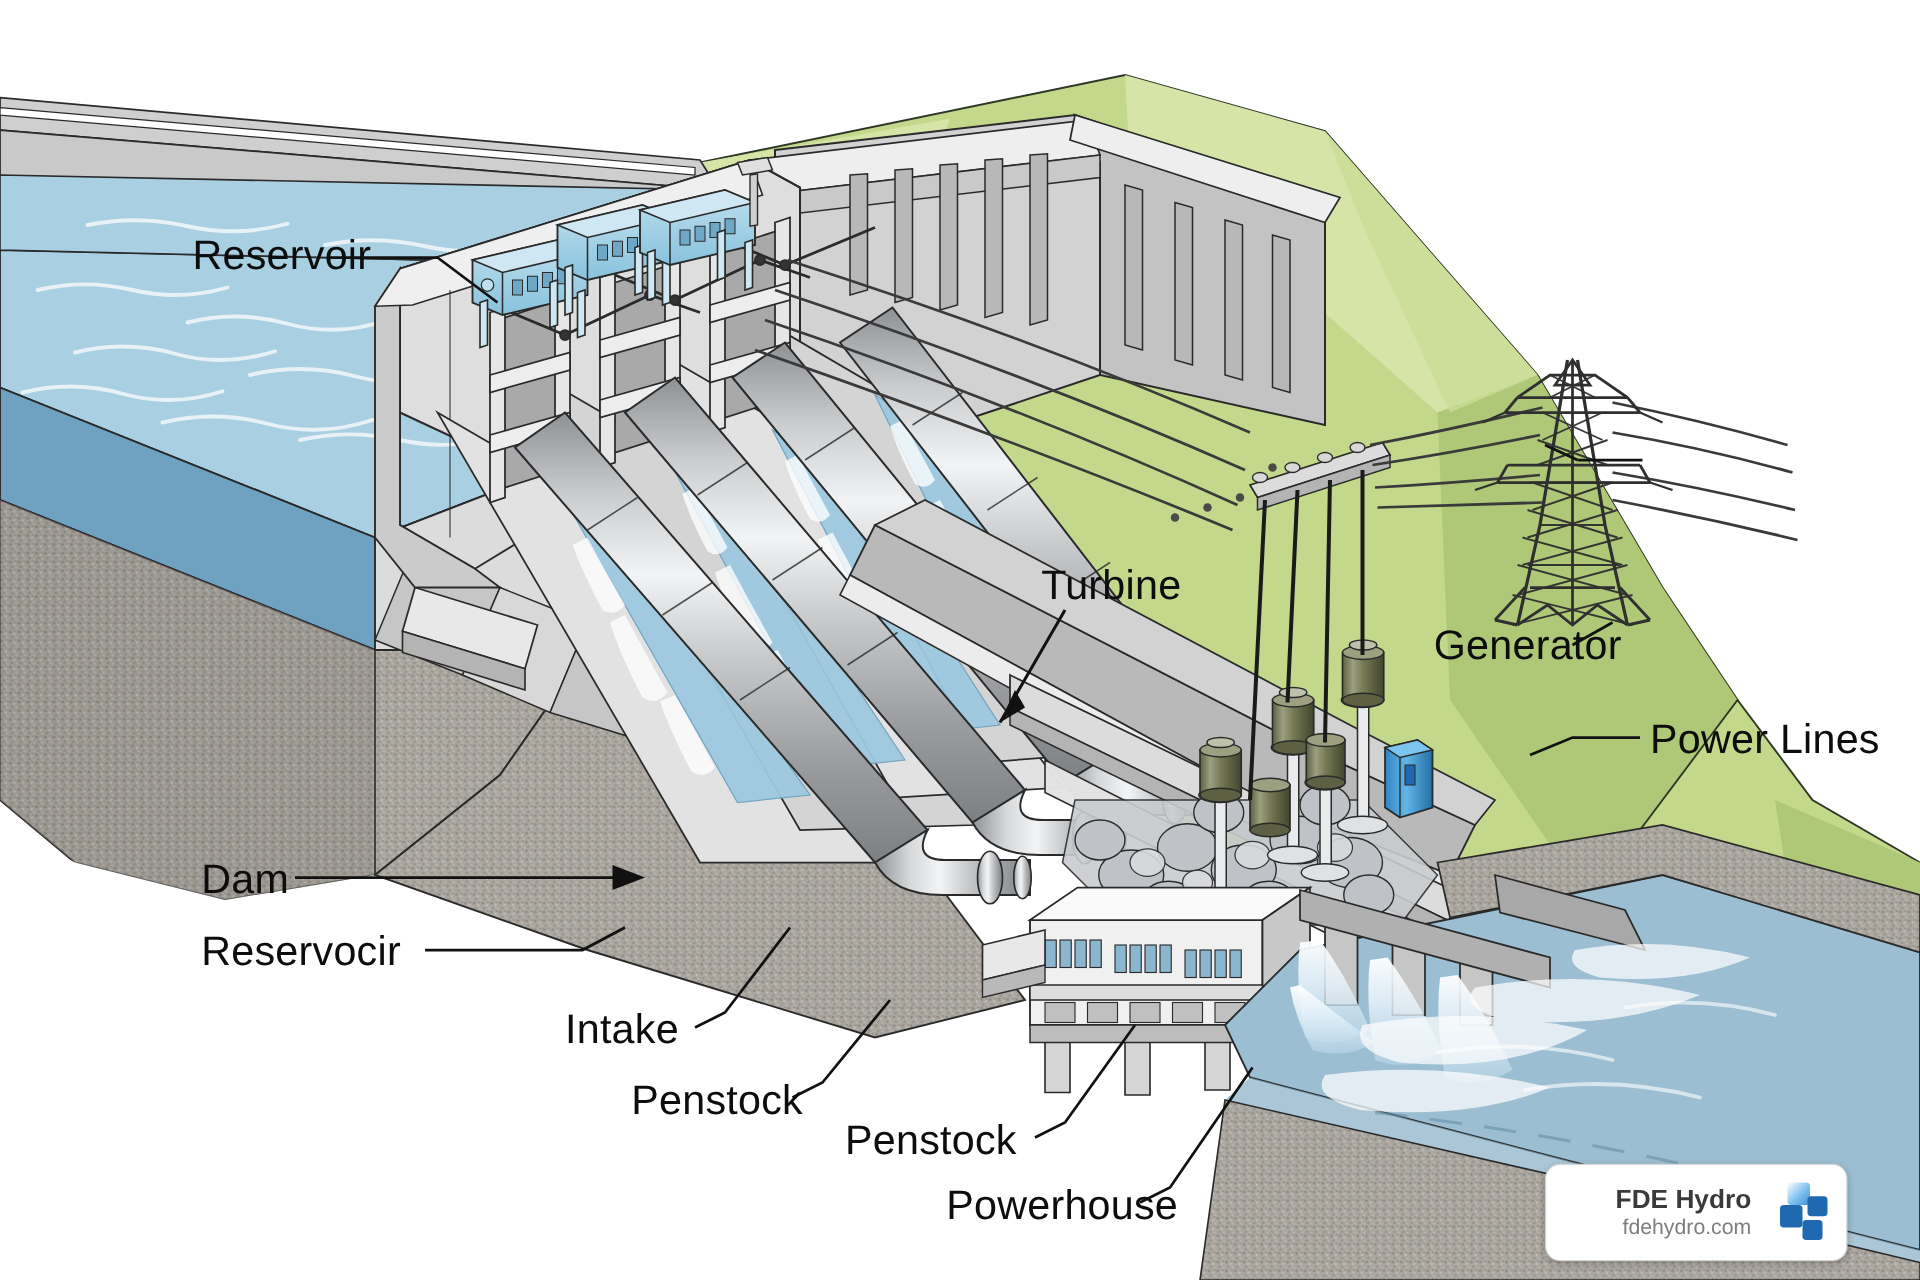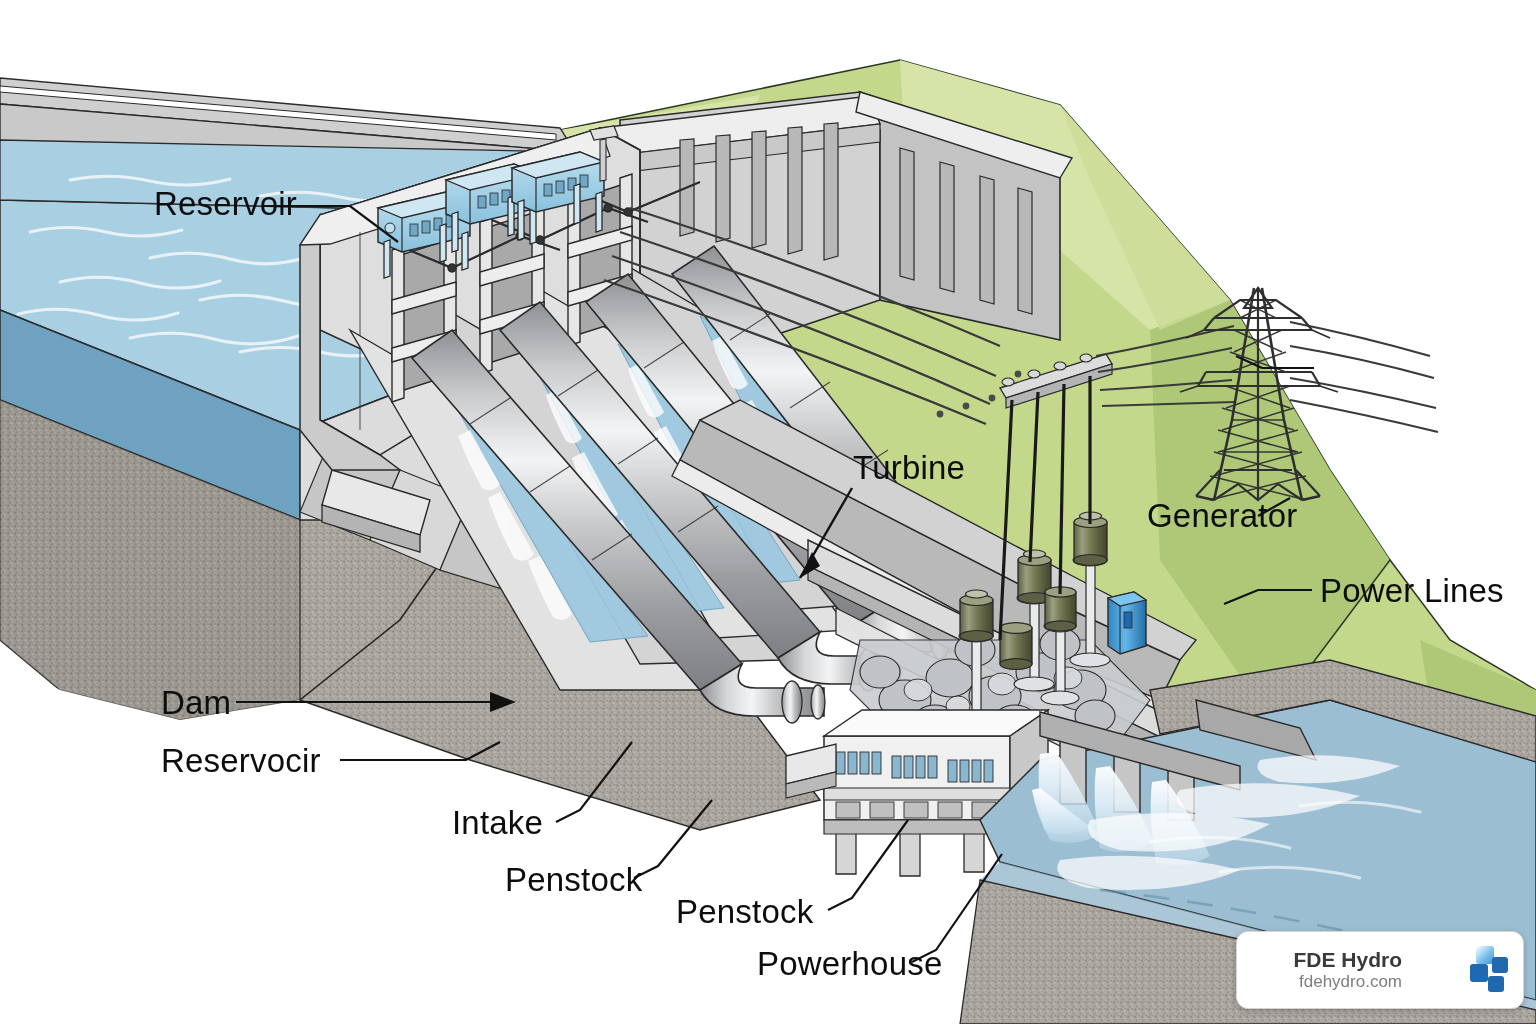--- a/index.html
+++ b/index.html
@@ -34,32 +34,31 @@
     font-weight: 400;
   }
   .lbl.two-line { line-height: 1.2; }
   .lbl.center { text-align: center; }
 
   
   #watermark {
     position: absolute;
     left: 1236px;
     top: 931px;
-    width: 288px;
+    width: 242px;
     height: 78px;
     background: #ffffff;
     border: 1px solid #d5d5d5;
     border-radius: 12px;
     box-shadow: 0 2px 6px rgba(0,0,0,0.22);
     display: flex;
     align-items: center;
     justify-content: flex-end;
     padding-right: 14px;
     box-sizing: border-box;
-    gap: 45px;
   }
   #wm-text {
     text-align: right;
     margin-right: 10px;
   }
   #wm-name {
     font-family: "Liberation Sans", sans-serif;
     font-size: 21px;
     font-weight: bold;
     color: #3a3a3a;
@@ -713,21 +712,21 @@
 
         <path d="M912 962 L936 950 L1002 854" stroke-width="2.2"></path>
       </g>
 
     </g>
   </svg>
 
   <div class="lbl" style="left:110px; top:186px;margin-left:44px;">Reservoir</div>
 
 
-  <div class="lbl" style="left:833px; top:450px;margin-left:20px;">Turbine</div>
+  <div class="lbl" style="left:833px; top:450px;">Turbine</div>
 
   <div class="lbl" style="left:1147px; top:498px;">Generator</div>
 
   <div class="lbl" style="left:1320px; top:573px;">Power Lines</div>
 
   <div class="lbl" style="left:161px; top:685px;">Dam</div>
 
   <div class="lbl" style="left:161px; top:743px;">Reservocir</div>
 
   <div class="lbl" style="left:452px; top:805px;">Intake</div>

